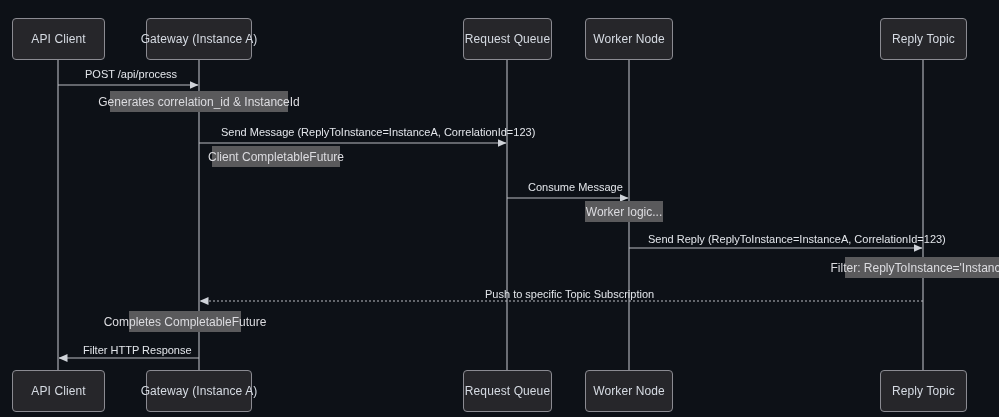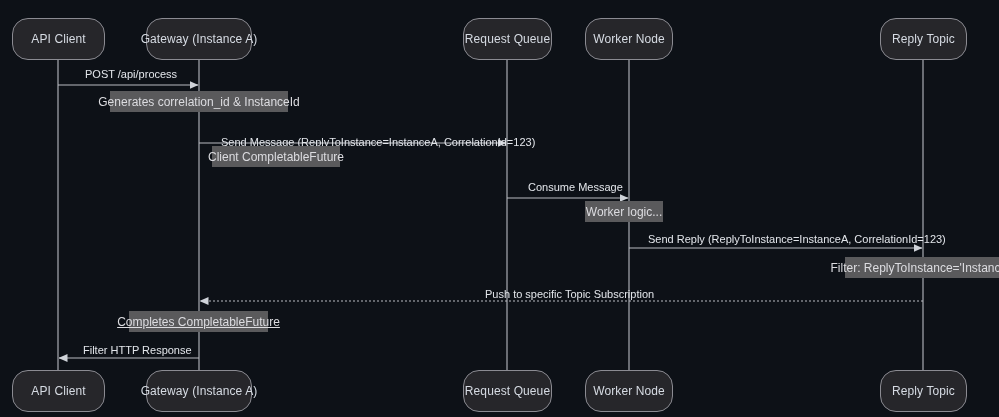--- a/index.html
+++ b/index.html
@@ -20,21 +20,21 @@
     position: absolute;
     top: 0; left: 0;
     width: 999px;
     height: 417px;
   }
   .participant-box {
     position: absolute;
     box-sizing: border-box;
     background: #26262a;
     border: 1px solid #8b8b92;
-    border-radius: 16px;
+    border-radius: 4px;
     display: flex;
     align-items: center;
     justify-content: center;
     color: #d6dbe3;
     font-size: 12px;
     letter-spacing: 0.1px;
     white-space: nowrap;
     z-index: 3;
   }
   .note-box {
@@ -119,27 +119,27 @@
       </div>
       <div class="participant-box" style="left: 585px; top: 370px; width: 88px; height: 42px;">
         <span>Worker Node</span>
       </div>
       <div class="participant-box" style="left: 880px; top: 370px; width: 87px; height: 42px;">
         <span>Reply Topic</span>
       </div>
     </div>
   <div id="message-labels">
       <div class="msg-label" style="left: 85px; top: 68px;">POST /api/process</div>
-      <div class="msg-label" style="left: 221px; top: 136px;">Send Message (ReplyToInstance=InstanceA, CorrelationId=123)</div>
+      <div class="msg-label" style="left: 221px; top: 126px;">Send Message (ReplyToInstance=InstanceA, CorrelationId=123)</div>
       <div class="msg-label" style="left: 528px; top: 181px;">Consume Message</div>
       <div class="msg-label" style="left: 648px; top: 233px;">Send Reply (ReplyToInstance=InstanceA, CorrelationId=123)</div>
       <div class="msg-label" style="left: 485px; top: 288px;">Push to specific Topic Subscription</div>
       <div class="msg-label" style="left: 83px; top: 344px;">Filter HTTP Response</div>
     </div>
   <div id="notes">
       <div class="note-box" style="left: 110px; top: 91px; width: 178px;">Generates correlation_id &amp; InstanceId</div>
       <div class="note-box" style="left: 212px; top: 146px; width: 128px;">Client CompletableFuture</div>
       <div class="note-box" style="left: 585px; top: 201px; width: 78px;">Worker logic...</div>
       <div class="note-box" style="left: 845px; top: 257px; width: 158px;">Filter: ReplyToInstance='InstanceA'</div>
-      <div class="note-box" style="left: 129px; top: 311px; width: 139px; text-decoration: underline;">Completes CompletableFuture</div>
+      <div class="note-box" style="left: 129px; top: 311px; width: 112px;">Completes CompletableFuture</div>
     </div>
 
 </div>
 
 </body></html>

